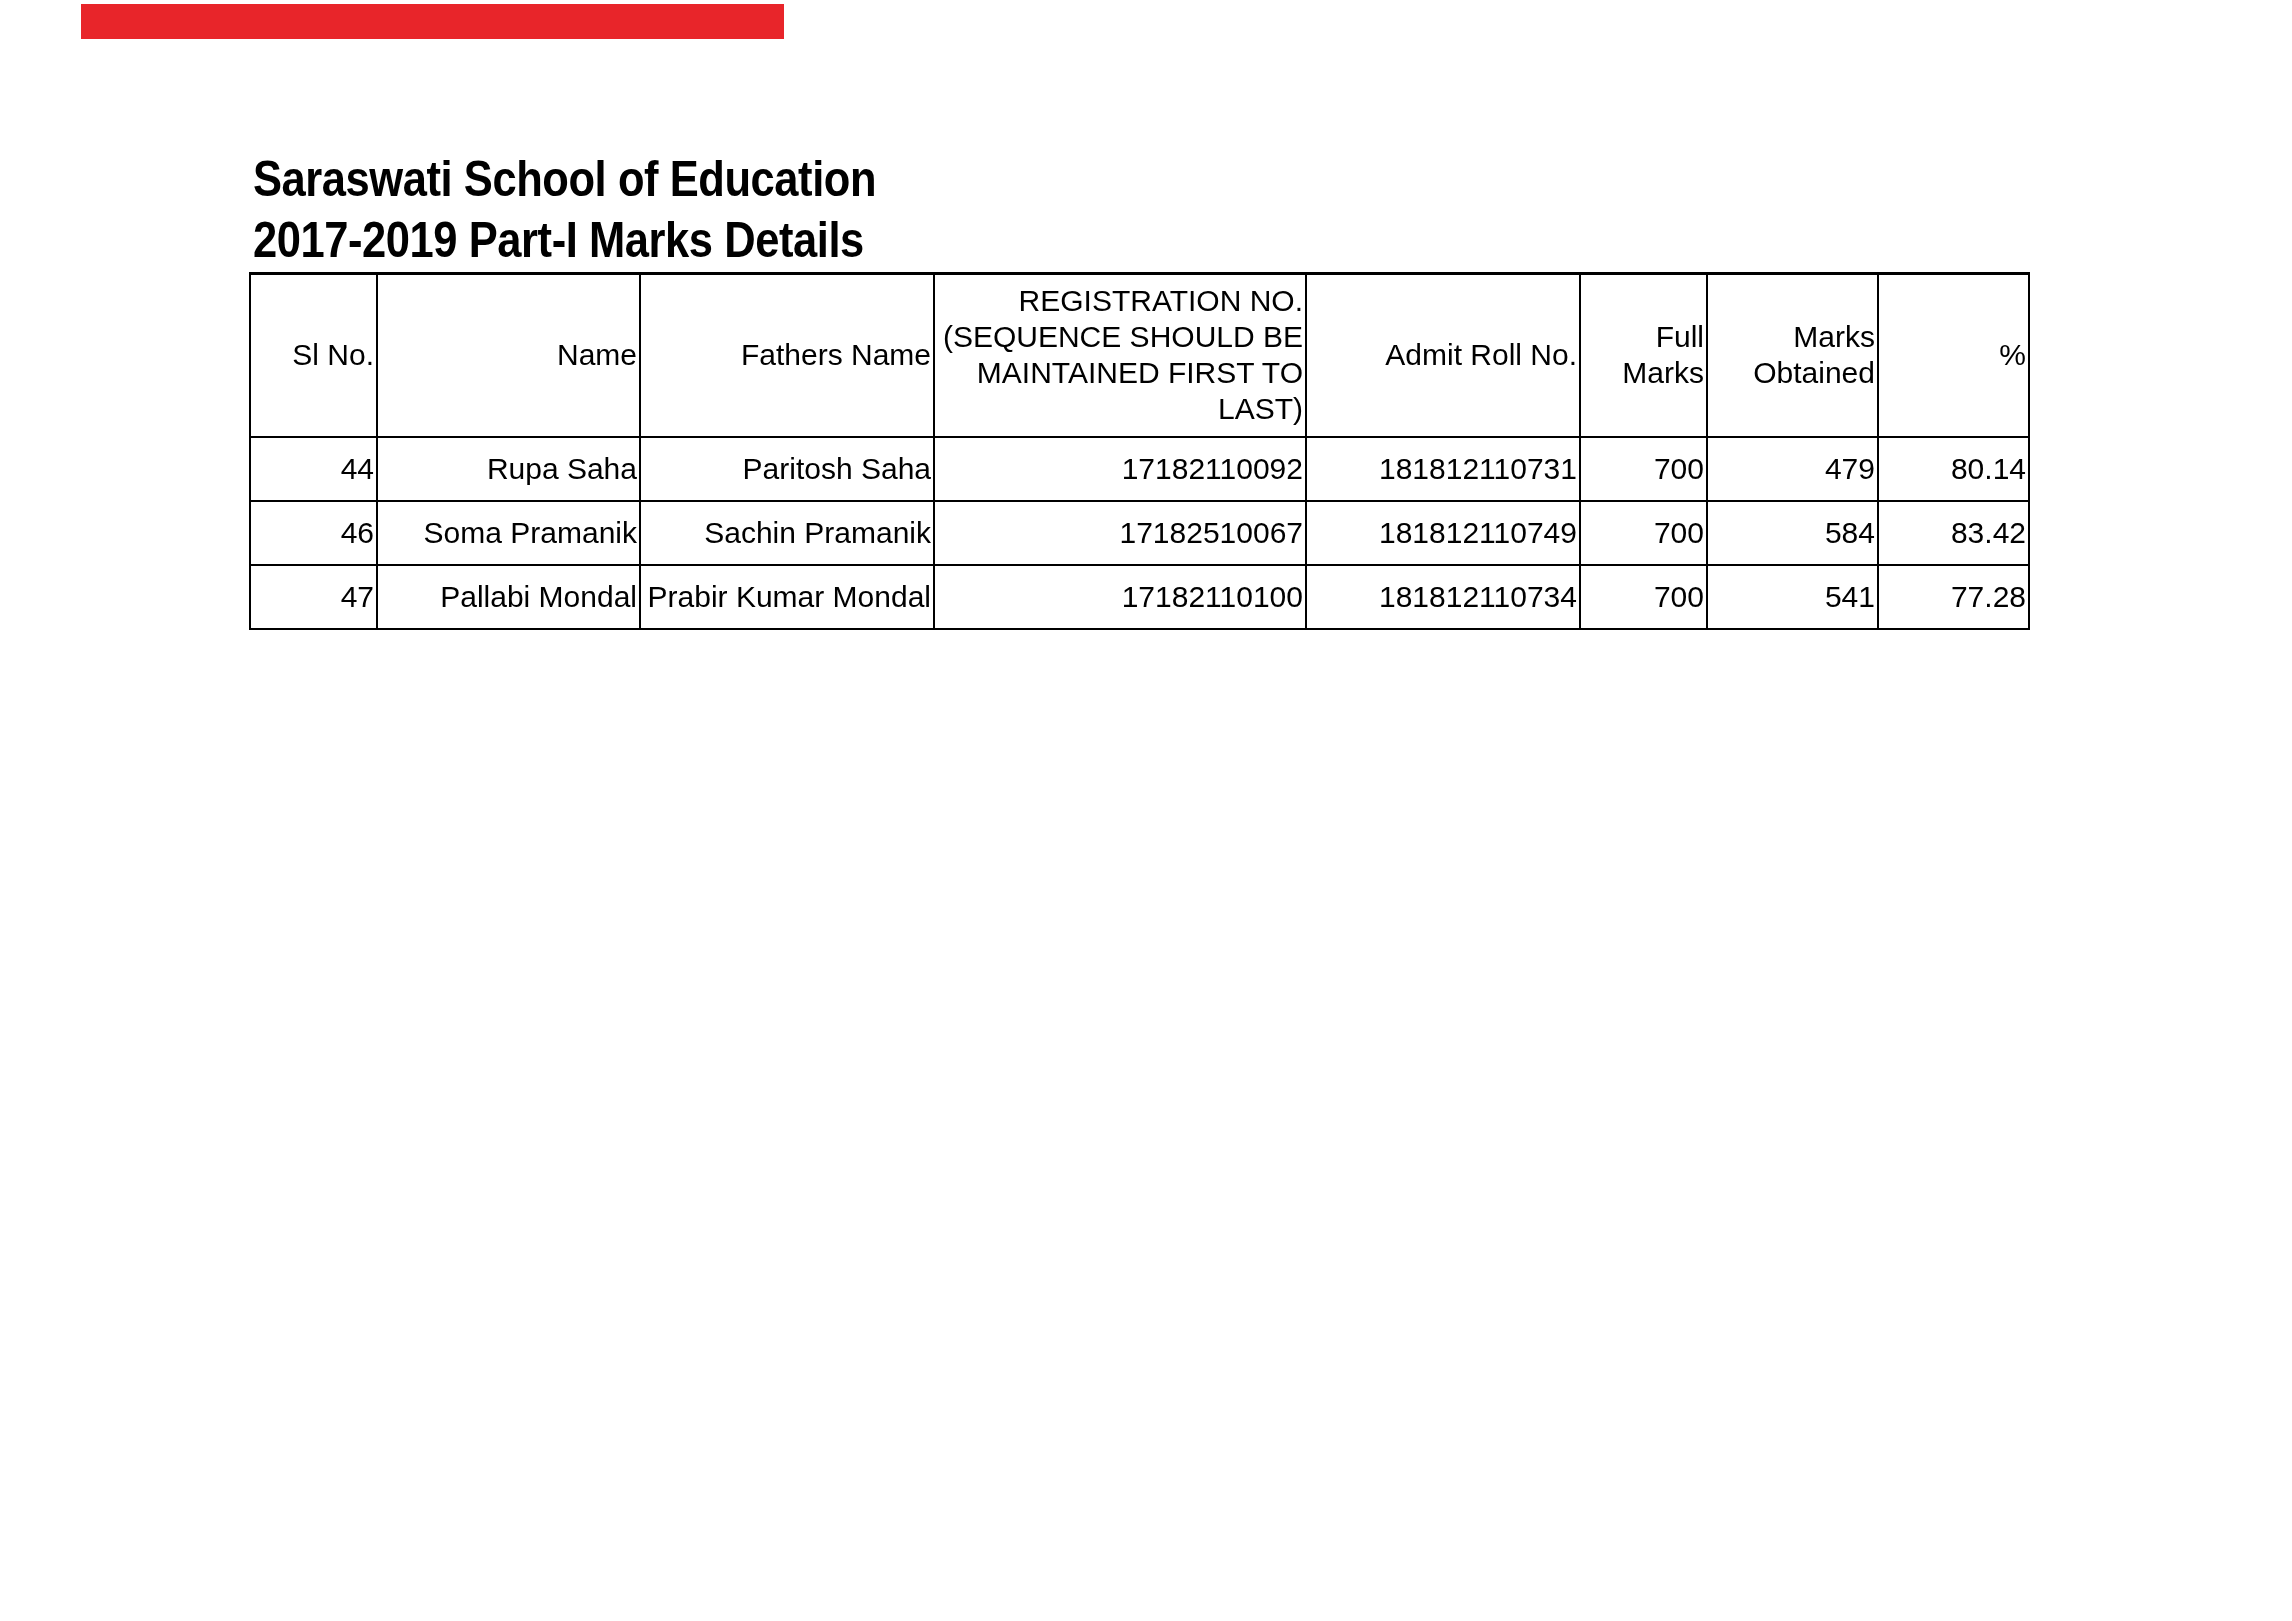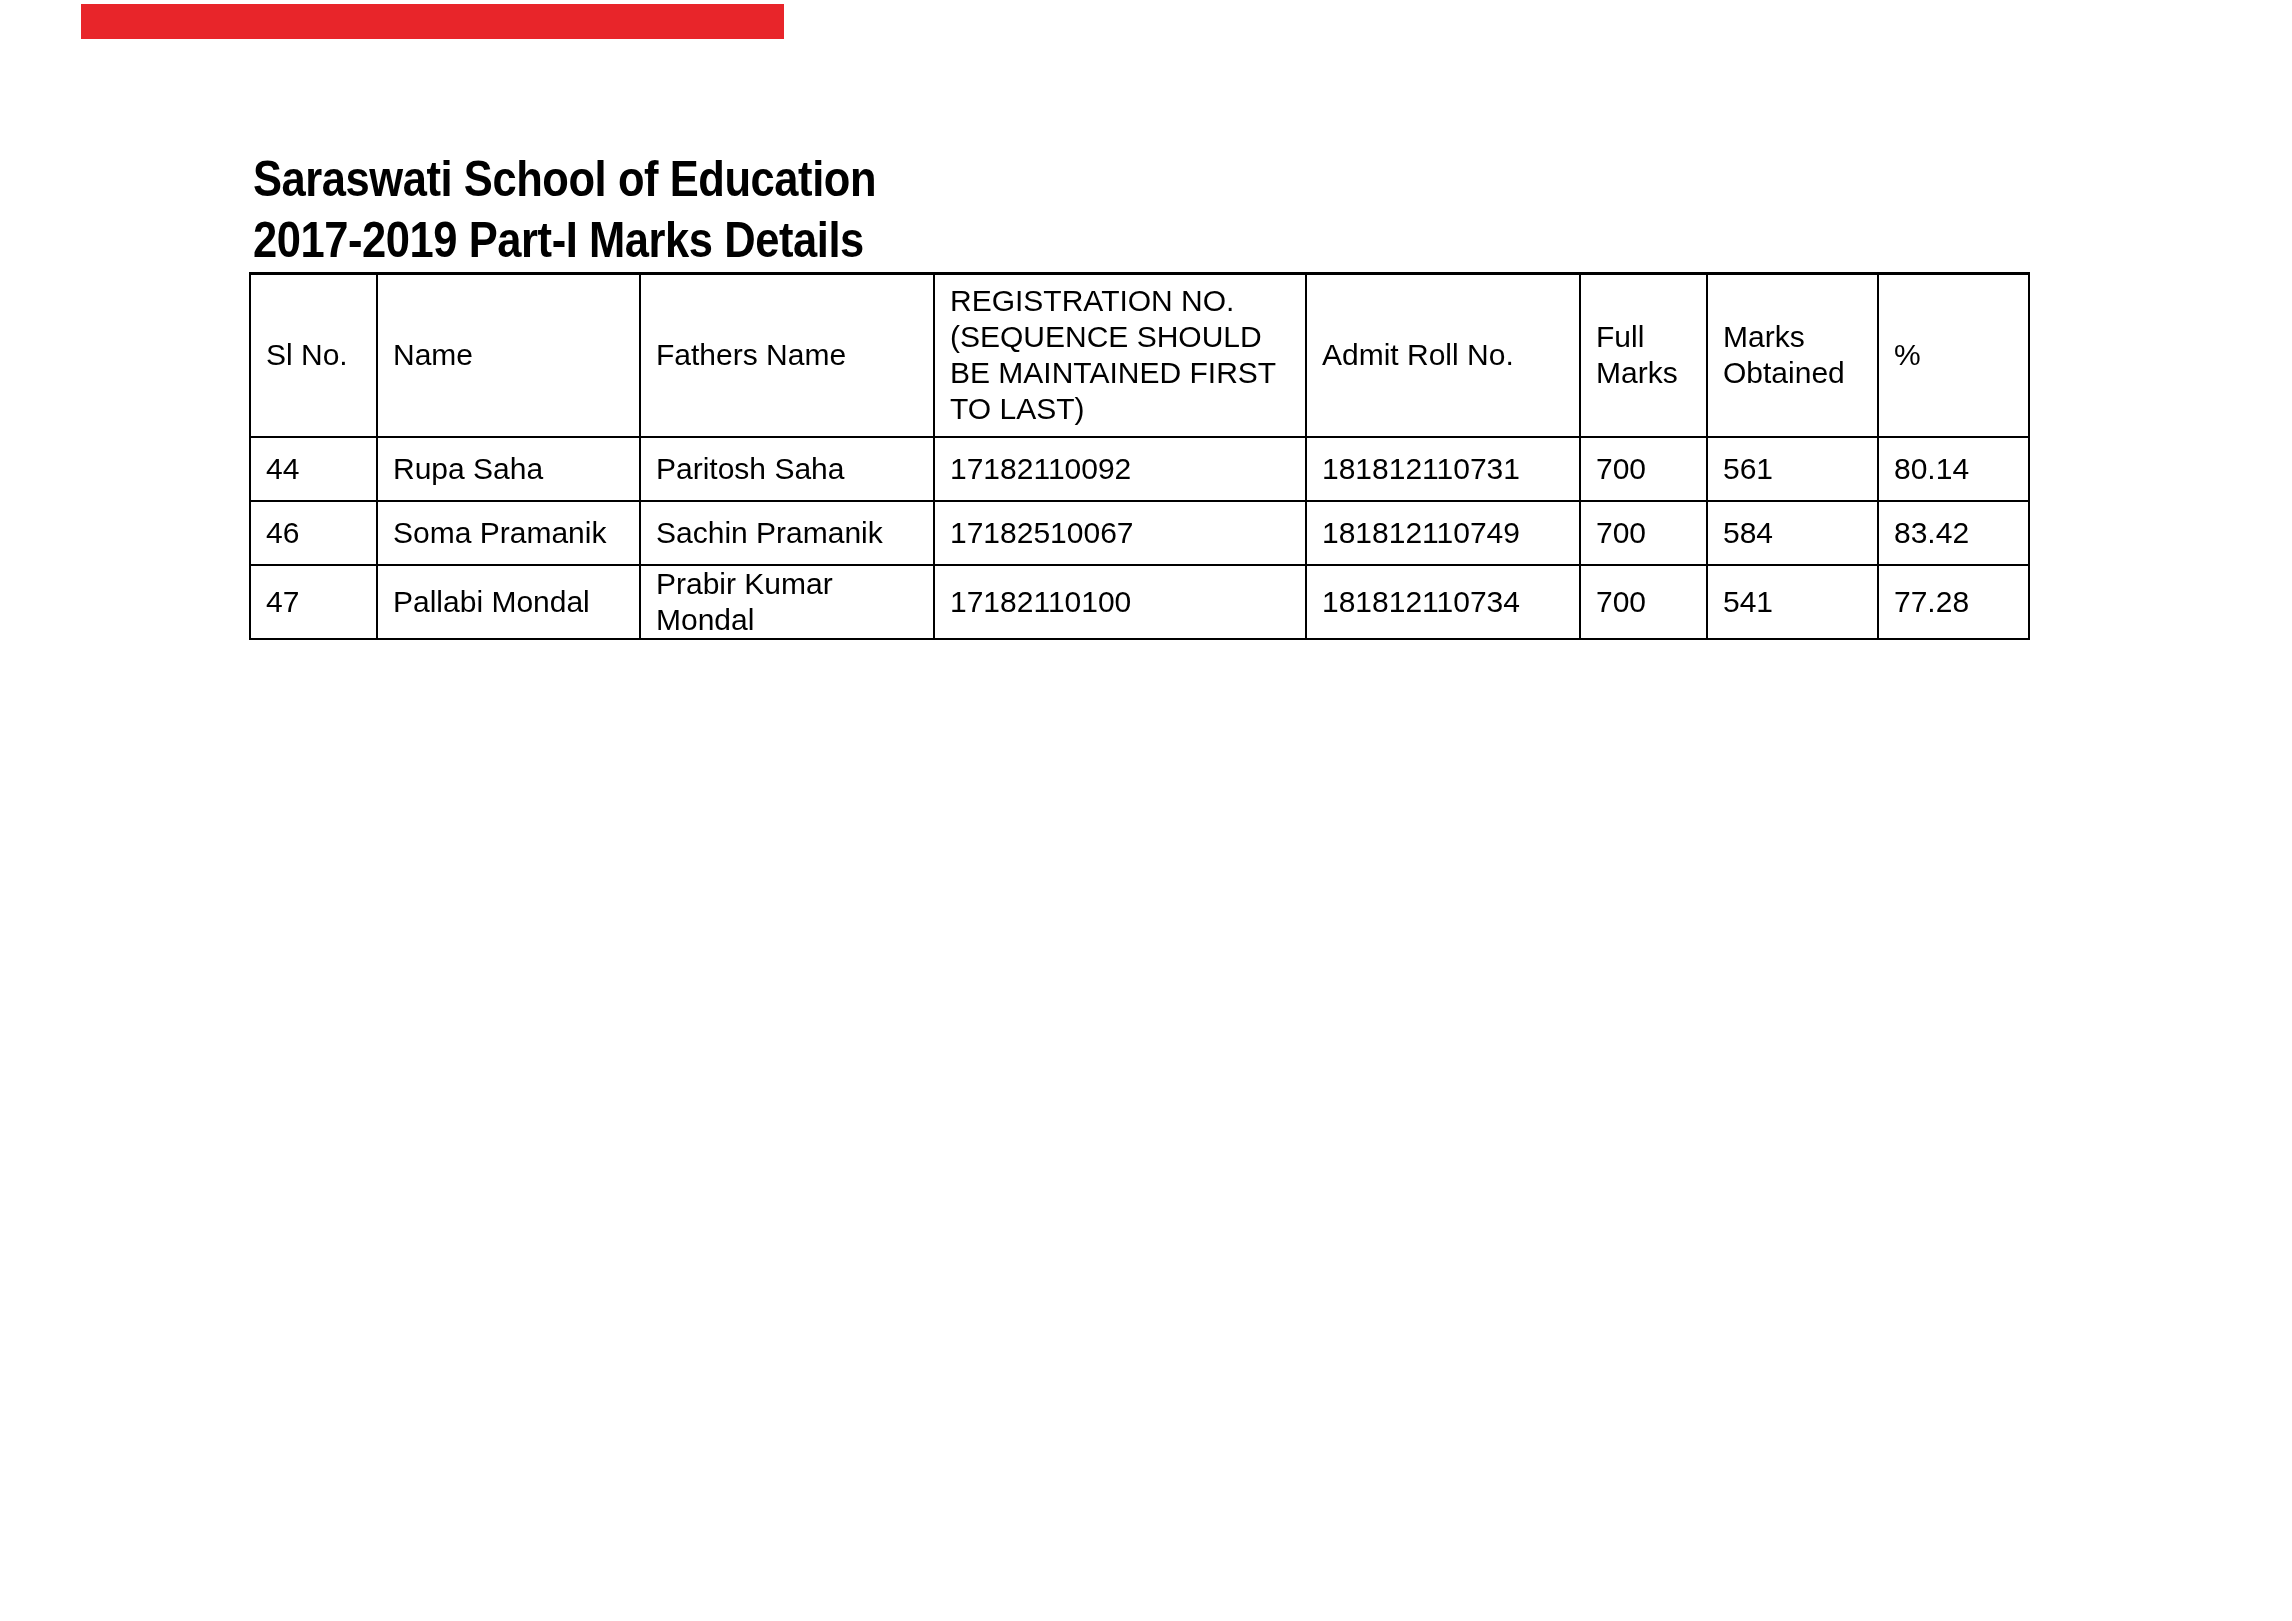--- a/index.html
+++ b/index.html
@@ -53,23 +53,23 @@
     border: 2.9px solid #000000;
     border-top-width: 3.9px;
     font-size: 30px;
     line-height: 1.2;
   }
   table.marks th,
   table.marks td {
     border: 2.9px solid #000000;
     border-left-width: 2px;
     border-right-width: 2px;
-    text-align: left;
+    text-align: right;
     vertical-align: middle;
-    padding: 0 15px;
+    padding: 0 2px;
     font-weight: 400;
     overflow: hidden;
   }
   table.marks thead tr { height: 163px; }
   table.marks tbody tr { height: 64px; }
 </style>
 </head>
 <body>
 
 <div class="red-banner" style="background: rgb(232, 37, 42);"></div>
@@ -101,21 +101,21 @@
     </tr>
   </thead>
   <tbody>
     <tr>
       <td>44</td>
       <td>Rupa Saha</td>
       <td>Paritosh Saha</td>
       <td>17182110092</td>
       <td>181812110731</td>
       <td>700</td>
-      <td>561</td>
+      <td>479</td>
       <td>80.14</td>
     </tr>
     <tr>
       <td>46</td>
       <td>Soma Pramanik</td>
       <td>Sachin Pramanik</td>
       <td>17182510067</td>
       <td>181812110749</td>
       <td>700</td>
       <td>584</td>

